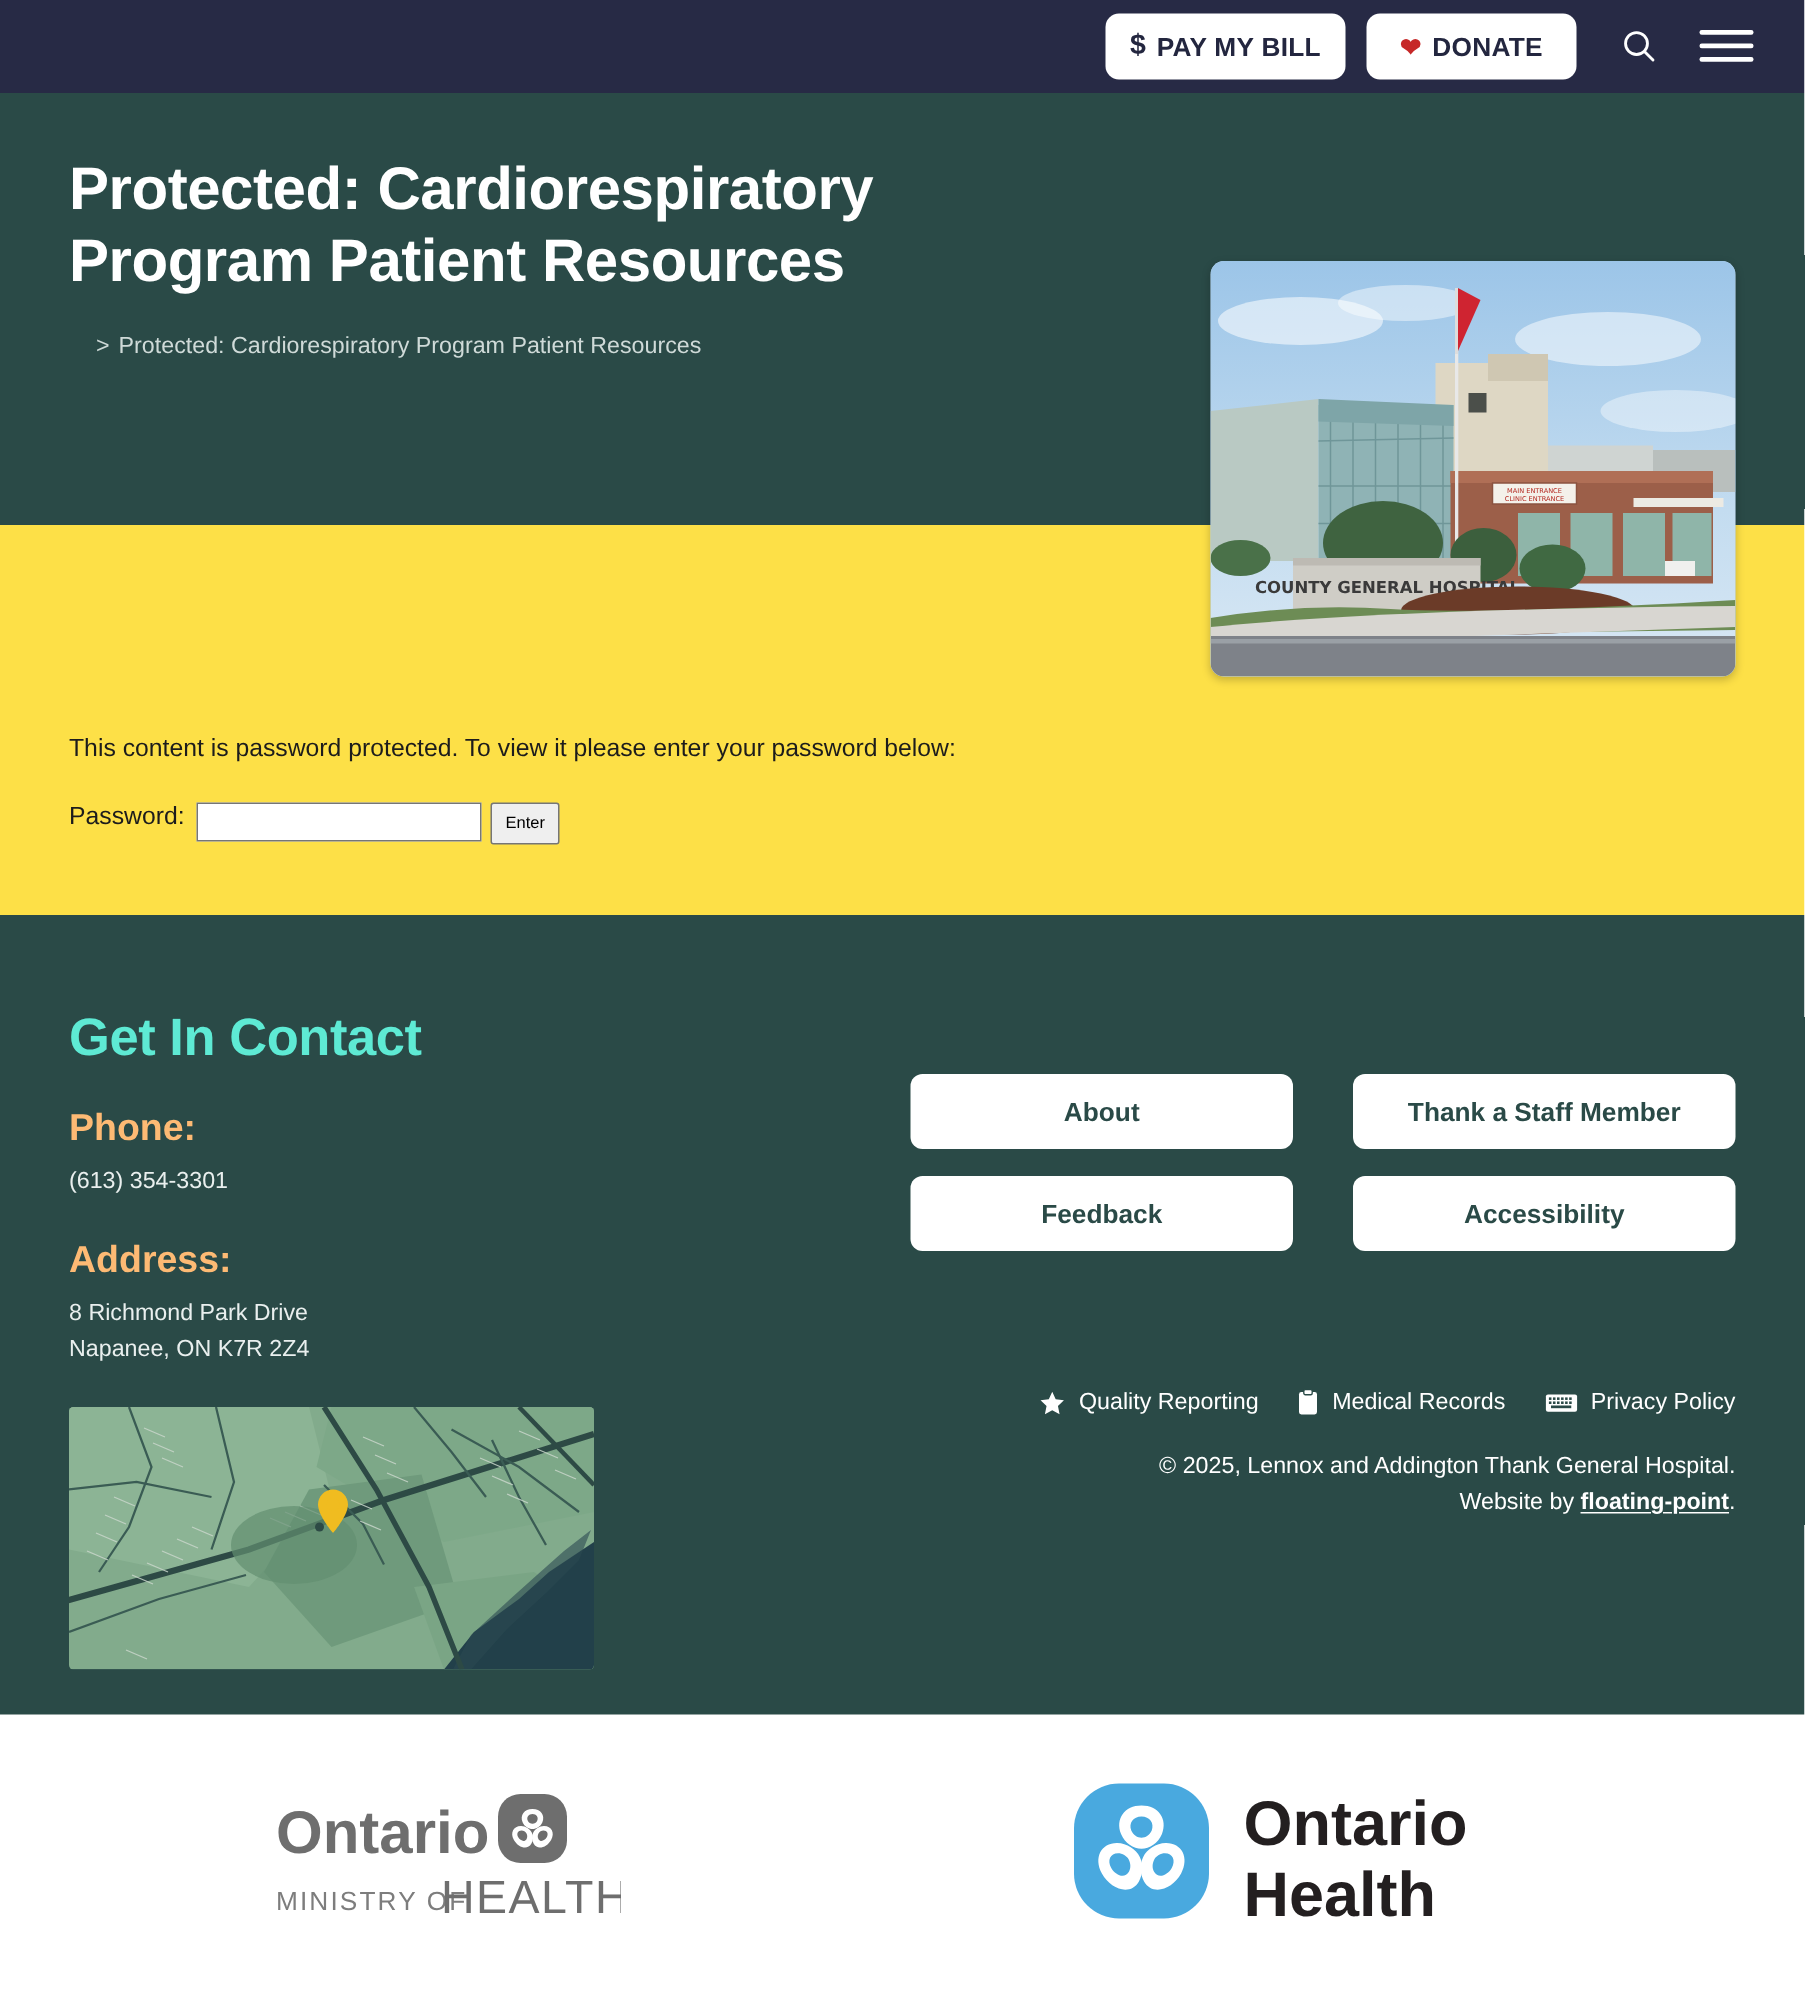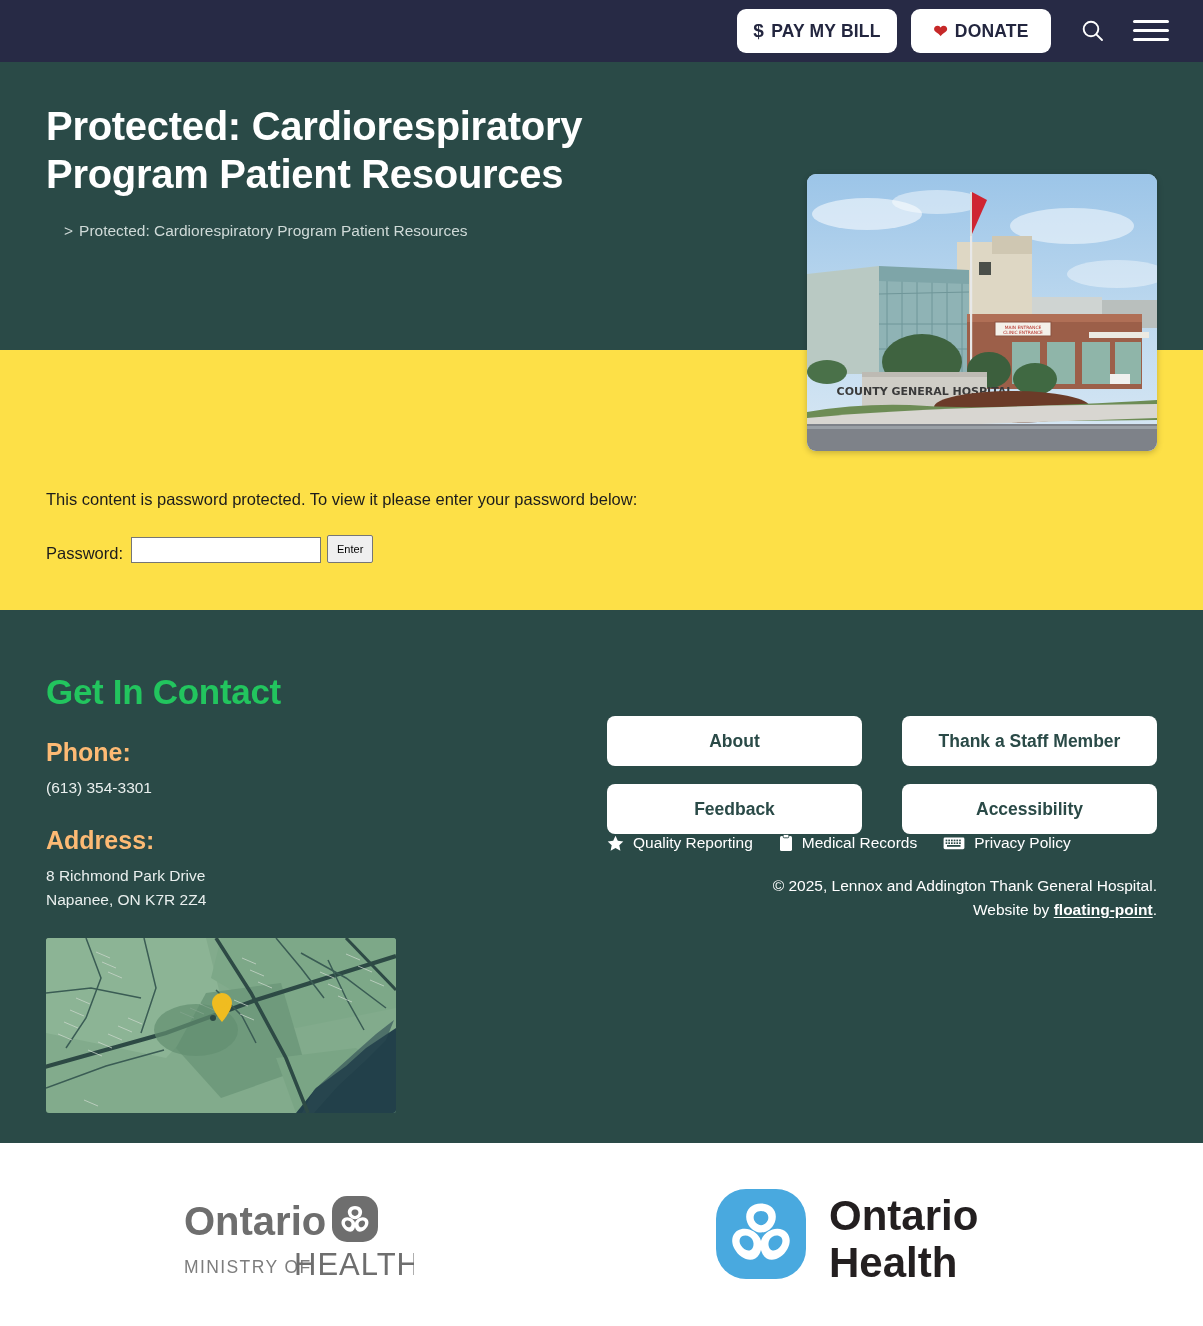--- a/index.html
+++ b/index.html
@@ -96,21 +96,21 @@
   .main {
     background: #fde047;
     height: 260px;
     padding: 140px 0 0 46px;
   }
   .protected-text {
     font-size: 16.5px;
     color: #1c1c1c;
     margin-bottom: 26px;
   }
-  .pw-form { display: flex; align-items: flex-end; gap: 0; }
+  .pw-form { display: flex; align-items: flex-start; gap: 0; }
   .pw-label { font-size: 16.5px; color: #1c1c1c; margin-right: 8px; }
   .pw-input {
     width: 190px; height: 26px;
     border: 1px solid #767676;
     background: #ffffff;
     font-size: 14px;
     padding: 1px 4px;
     font-family: "Liberation Sans", sans-serif;
   }
   .pw-submit {
@@ -129,21 +129,21 @@
   
   .footer {
     background: #2a4a47;
     height: 533px;
     position: relative;
     padding: 62px 46px 0 46px;
     display: flex;
   }
   .foot-left { width: 560px; }
   .foot-left h2 {
-    color: #22c55e;
+    color: #5eead4;
     font-size: 35px;
     font-weight: bold;
     letter-spacing: -0.3px;
     margin-bottom: 26px;
   }
   .foot-left h3 {
     color: #fdba74;
     font-size: 25px;
     font-weight: bold;
     margin-bottom: 9px;
@@ -181,21 +181,23 @@
     border-radius: 8px;
     height: 50px;
     font-size: 17.5px;
     font-weight: bold;
     cursor: pointer;
     font-family: "Liberation Sans", sans-serif;
   }
   .link-row {
     display: flex;
     align-items: center;
+    justify-content: flex-end;
     gap: 26px;
+    margin-top: 92px;
   }
   .foot-link {
     display: flex; align-items: center; gap: 9px;
     color: #ffffff; font-size: 15.5px; cursor: pointer;
     text-decoration: none;
   }
   .foot-link svg { display: block; }
   .copyright {
     text-align: right;
     color: #ffffff;

